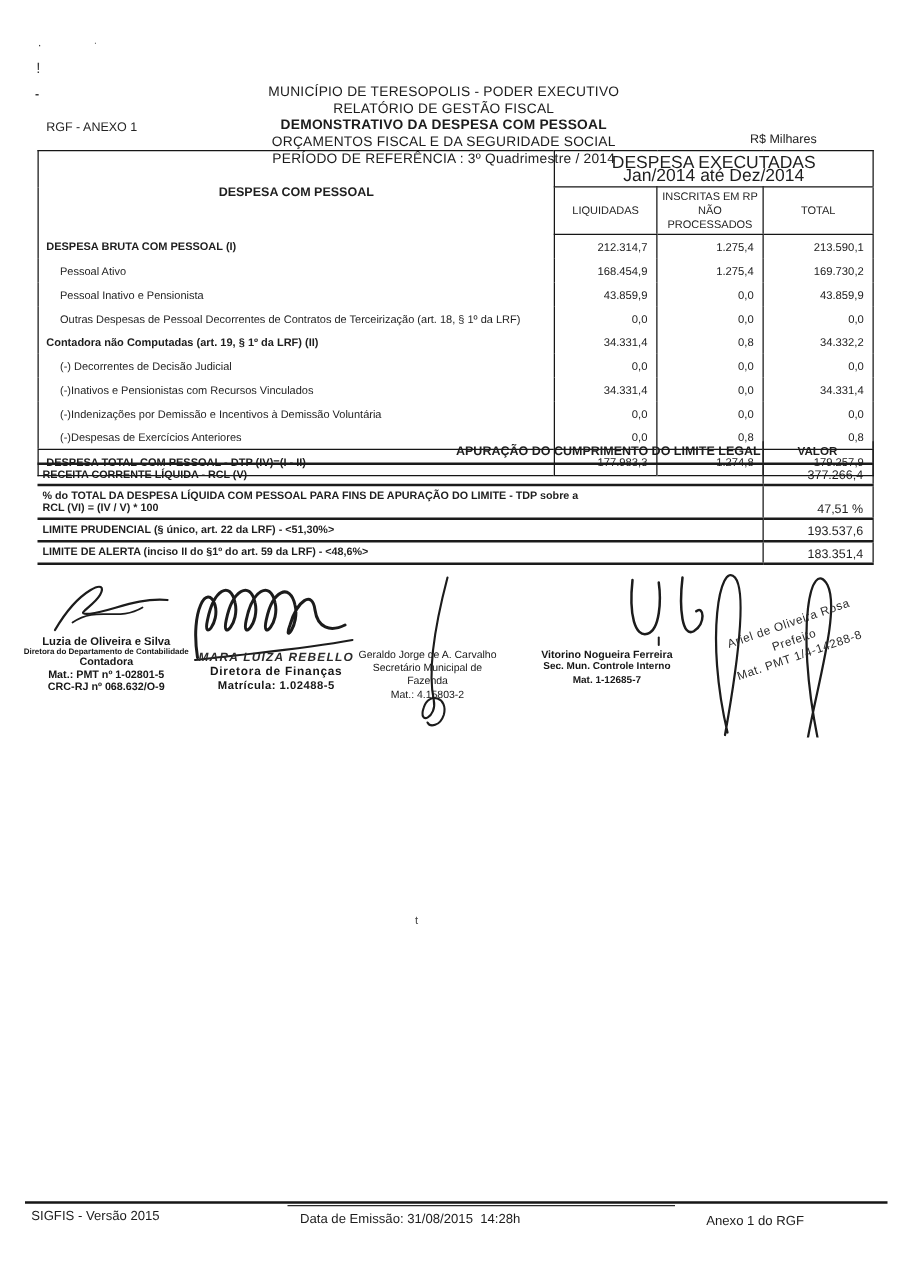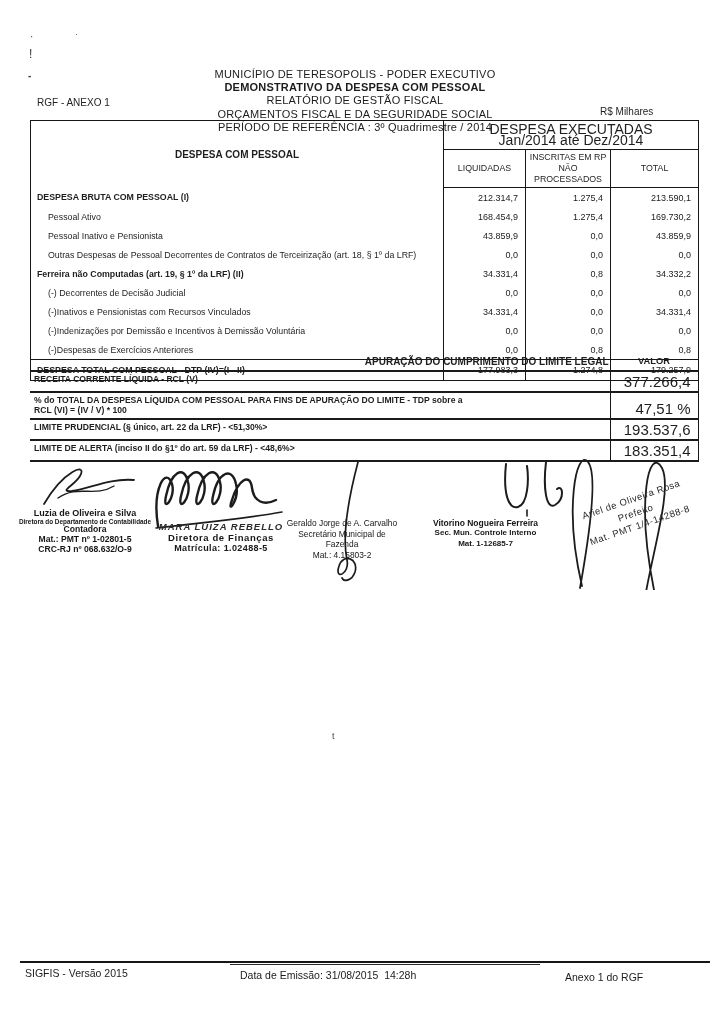--- a/index.html
+++ b/index.html
@@ -32,21 +32,21 @@
   .t1 .i .lbl{padding-left:17px;}
   .t1 .b .lbl{font-weight:bold;}
   .t1 .num{text-align:right;padding-right:7px;font-size:9px;color:#1b1b1b;}
   .t1 .total-row td{border-top:1.5px solid #161616;height:18px;}
   
   .t2{position:absolute;left:30px;top:352.5px;width:668px;}
   .t2 td{border-bottom:2px solid #1b1b1b;}
   .t2 .t2-title{font-size:10px;font-weight:bold;text-align:right;height:15px;vertical-align:middle;}
   .t2 .t2-valh{font-size:9.3px;font-weight:bold;text-align:center;border-left:1.4px solid #161616;border-right:1.6px solid #161616;}
   .t2 .t2-lbl{font-size:8.6px;font-weight:bold;padding-left:4px;vertical-align:top;padding-top:2px;line-height:10.5px;}
-  .t2 .t2-val{font-size:15px;text-align:right;padding-right:7px;vertical-align:bottom;padding-bottom:1px;border-left:1.4px solid #161616;border-right:1.6px solid #161616;}
+  .t2 .t2-val{font-size:10px;text-align:right;padding-right:7px;vertical-align:bottom;padding-bottom:1px;border-left:1.4px solid #161616;border-right:1.6px solid #161616;}
   .t2 .h17{height:17px;} .t2 .h27{height:27px;} .t2 .h18{height:18px;}
   
   .sig{position:absolute;text-align:center;color:#171717;}
   .sig .ln{display:block;}
   .sig1{left:16px;top:508px;width:138px;font-weight:bold;}
   .sig1 .n1{font-size:9px;} .sig1 .n2{font-size:6.4px;} .sig1 .n3,.sig1 .n4,.sig1 .n5{font-size:8.6px;line-height:9.8px;}
   .sig2{left:150px;top:521px;width:142px;}
   .sig2 .n1{font-size:9.5px;font-style:italic;font-weight:bold;letter-spacing:1px;color:#2b2b2b;}
   .sig2 .n2{font-size:9.5px;font-weight:600;letter-spacing:.6px;}
   .sig2 .n3{font-size:9px;font-weight:600;letter-spacing:.4px;}
@@ -72,22 +72,22 @@
 <div class="page">
 
   <span class="art a1">·</span>
   <span class="art a2">!</span>
   <span class="art a3">-</span>
   <span class="art a4">·</span>
   <span class="art a5">t</span>
 
   <div class="doc-header">
     <div class="h-line">MUNICÍPIO DE TERESOPOLIS - PODER EXECUTIVO</div>
+    <div class="h-line">RELATÓRIO DE GESTÃO FISCAL</div>
     <div class="h-line bold">DEMONSTRATIVO DA DESPESA COM PESSOAL</div>
-    <div class="h-line">RELATÓRIO DE GESTÃO FISCAL</div>
     <div class="h-line">ORÇAMENTOS FISCAL E DA SEGURIDADE SOCIAL</div>
     <div class="h-line">PERÍODO DE REFERÊNCIA : 3º Quadrimestre / 2014</div>
   </div>
 
   <div class="anexo">RGF - ANEXO 1</div>
   <div class="milhares">R$ Milhares</div>
 
   <table class="t1">
     <colgroup>
         <col style="width:413px">
@@ -131,21 +131,21 @@
         <td class="num">0,0</td>
         <td class="num">43.859,9</td>
       </tr>
       <tr class="i">
         <td class="lbl">Outras Despesas de Pessoal Decorrentes de Contratos de Terceirização (art. 18, § 1º da LRF)</td>
         <td class="num">0,0</td>
         <td class="num">0,0</td>
         <td class="num">0,0</td>
       </tr>
       <tr class="b">
-        <td class="lbl">Ferreira não Computadas (art. 19, § 1º da LRF) (II)</td>
+        <td class="lbl">Contadora não Computadas (art. 19, § 1º da LRF) (II)</td>
         <td class="num">34.331,4</td>
         <td class="num">0,8</td>
         <td class="num">34.332,2</td>
       </tr>
       <tr class="i">
         <td class="lbl">(-) Decorrentes de Decisão Judicial</td>
         <td class="num">0,0</td>
         <td class="num">0,0</td>
         <td class="num">0,0</td>
       </tr>

